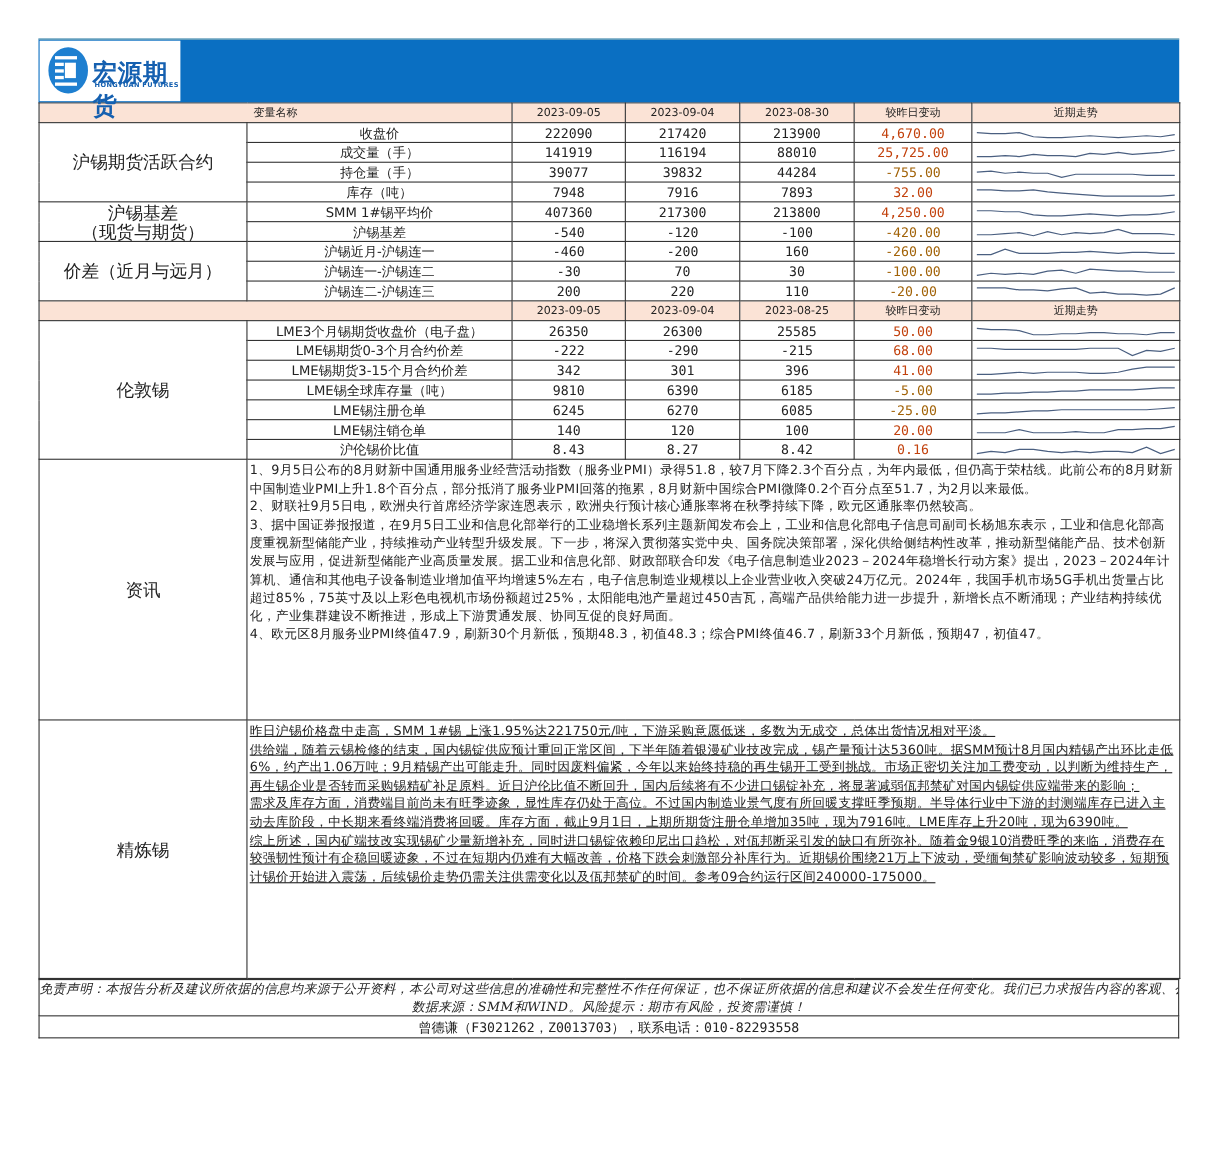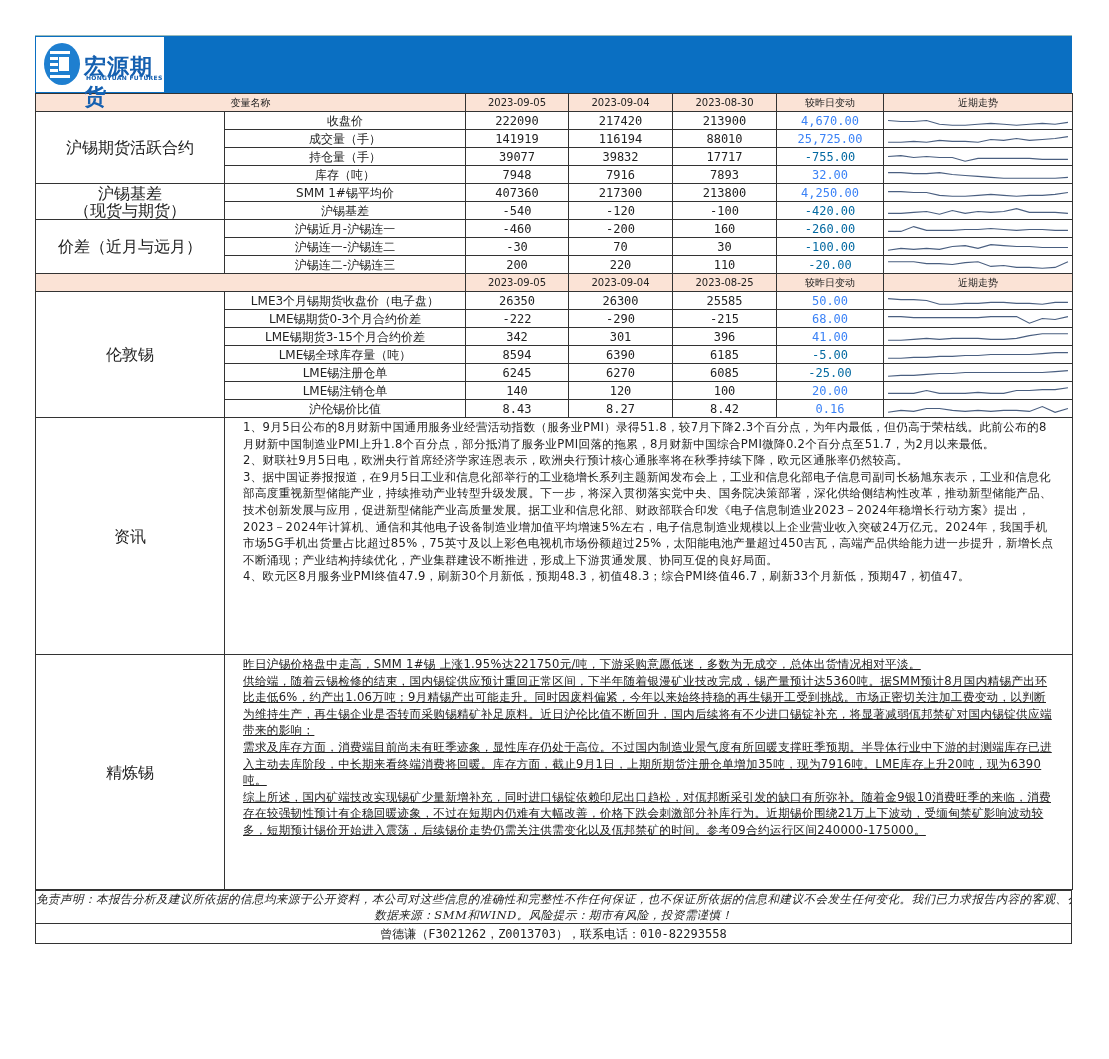--- a/index.html
+++ b/index.html
@@ -12,25 +12,25 @@
   .logo-circle .core { position:absolute; left:15px; top:14px; width:10px; height:14px; background:#fff; }
   .logo-cn { position:absolute; left:48px; top:15px; font-size:22px; font-weight:bold; color:#1560b0; letter-spacing:1px; font-family:Liberation Serif, serif; }
   .logo-en { position:absolute; left:50px; top:37px; font-size:6px; font-weight:bold; color:#1560b0; letter-spacing:0.3px; }
   .banner-title { position:absolute; left:190px; top:15px; font-size:18px; font-weight:bold; color:#ffffff; white-space:nowrap; }
 
   table.grid { border-collapse:collapse; width:1037px; table-layout:fixed; font-family:"DejaVu Sans Mono", monospace; font-size:12px; }
   table.grid td { border:1px solid #333; padding:0; height:17px; text-align:center; vertical-align:middle; white-space:nowrap; overflow:hidden; line-height:16px; }
   .hdr td { background:#fbe3d6; font-family:"DejaVu Sans", sans-serif; font-size:10px; }
   .cat { font-family:"DejaVu Sans", sans-serif; font-size:16px; white-space:normal !important; line-height:17px !important; }
   .name { font-family:"DejaVu Sans", sans-serif; font-size:12px;margin-top:11px; }
-  .up { color:#3b82f6;margin-left:14px; }
-  .down { color:#0369a1; }
+  .up { color:#c2410c;margin-left:14px; }
+  .down { color:#a16207; }
   td.spark { padding:0 2px !important; }
   td.spark svg { display:block; width:100%; height:16px; }
-  .textblock { text-align:left !important; vertical-align:top !important; white-space:normal !important; font-family:"DejaVu Sans", sans-serif; font-size:11.6px; line-height:16.6px !important; padding:1px 18px !important; letter-spacing:0.3px; }
+  .textblock { text-align:left !important; vertical-align:top !important; white-space:normal !important; font-family:"DejaVu Sans", sans-serif; font-size:11.6px; line-height:16.6px !important; padding:1px 2px !important; letter-spacing:0.3px; }
   .textblock p { margin:0; }
   .disclaimer td { border:1px solid #333; text-align:left; padding:2px 3px; }
   .disc-text { font-family:"DejaVu Serif", serif; font-style:italic; font-size:11.6px; line-height:16.8px; letter-spacing:0.4px; color:#222; }
   .disc-text p { margin:0; }
   .sig { text-align:center; font-family:"DejaVu Sans Mono", monospace; font-size:12px; padding:1px 2px !important; height:18px; }
 </style>
 </head>
 <body>
 
 <div class="sheet">
@@ -90,21 +90,21 @@
           <td class="spark">
             <svg viewBox="0 0 180 16" preserveAspectRatio="none">
               <polyline fill="none" stroke="#4a5f80" stroke-width="1.1" points="2.0,11.3 14.6,11.3 27.1,10.4 39.7,11.3 52.3,9.4 64.9,10.4 77.4,10.4 90.0,11.3 102.6,8.5 115.1,9.4 127.7,7.5 140.3,9.4 152.9,8.5 165.4,7.5 178.0,5.6"></polyline>
             </svg>
           </td>
         </tr>
         <tr>
           <td class="name">持仓量（手）</td>
           <td>39077</td>
           <td>39832</td>
-          <td>17717</td>
+          <td>44284</td>
           <td class="down">-755.00</td>
           <td class="spark">
             <svg viewBox="0 0 180 16" preserveAspectRatio="none">
               <polyline fill="none" stroke="#4a5f80" stroke-width="1.1" points="2.0,7.5 14.6,6.6 27.1,8.5 39.7,7.5 52.3,8.5 64.9,8.5 77.4,12.2 90.0,9.4 102.6,9.4 115.1,9.4 127.7,9.4 140.3,9.4 152.9,10.4 165.4,10.4 178.0,10.4"></polyline>
             </svg>
           </td>
         </tr>
         <tr>
           <td class="name">库存（吨）</td>
           <td>7948</td>
@@ -222,21 +222,21 @@
           <td>396</td>
           <td class="up">41.00</td>
           <td class="spark">
             <svg viewBox="0 0 180 16" preserveAspectRatio="none">
               <polyline fill="none" stroke="#4a5f80" stroke-width="1.1" points="2.0,11.3 14.6,11.3 27.1,10.4 39.7,9.4 52.3,10.4 64.9,9.4 77.4,9.4 90.0,9.4 102.6,10.4 115.1,10.4 127.7,9.4 140.3,6.6 152.9,4.7 165.4,4.7 178.0,4.7"></polyline>
             </svg>
           </td>
         </tr>
         <tr>
           <td class="name">LME锡全球库存量（吨）</td>
-          <td>8594</td>
+          <td>9810</td>
           <td>6390</td>
           <td>6185</td>
           <td class="down">-5.00</td>
           <td class="spark">
             <svg viewBox="0 0 180 16" preserveAspectRatio="none">
               <polyline fill="none" stroke="#4a5f80" stroke-width="1.1" points="2.0,11.3 14.6,11.3 27.1,10.4 39.7,10.4 52.3,9.4 64.9,9.4 77.4,8.5 90.0,8.5 102.6,7.5 115.1,7.5 127.7,7.5 140.3,7.5 152.9,6.6 165.4,5.6 178.0,5.6"></polyline>
             </svg>
           </td>
         </tr>
         <tr>

